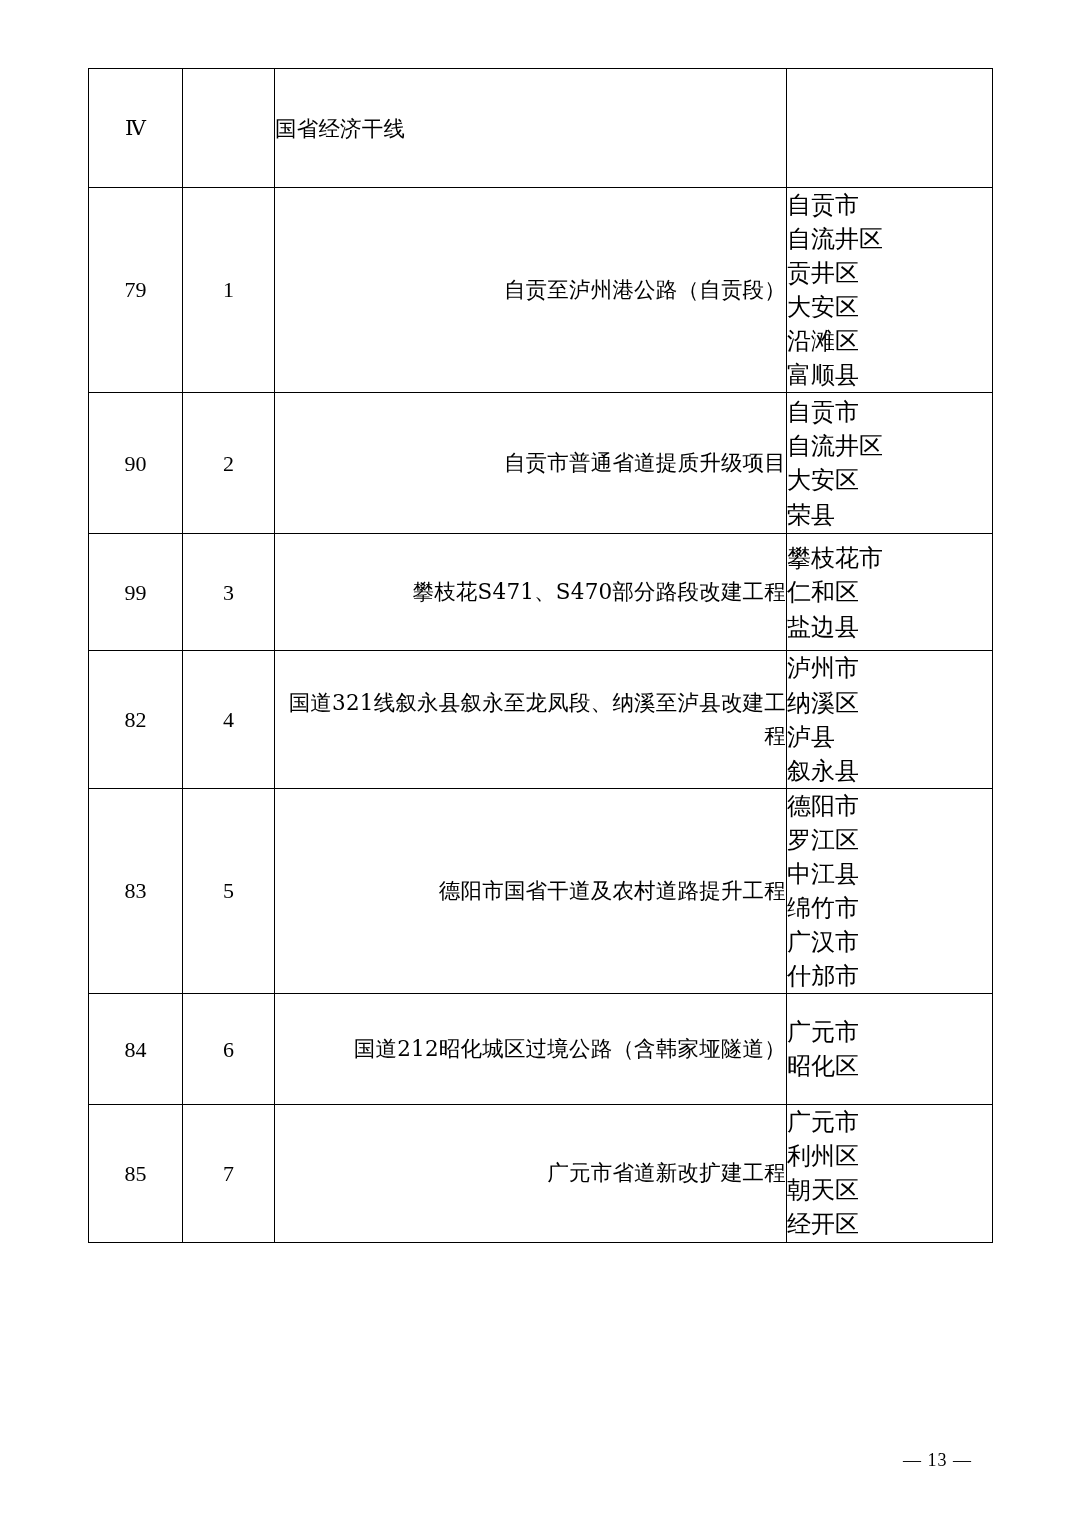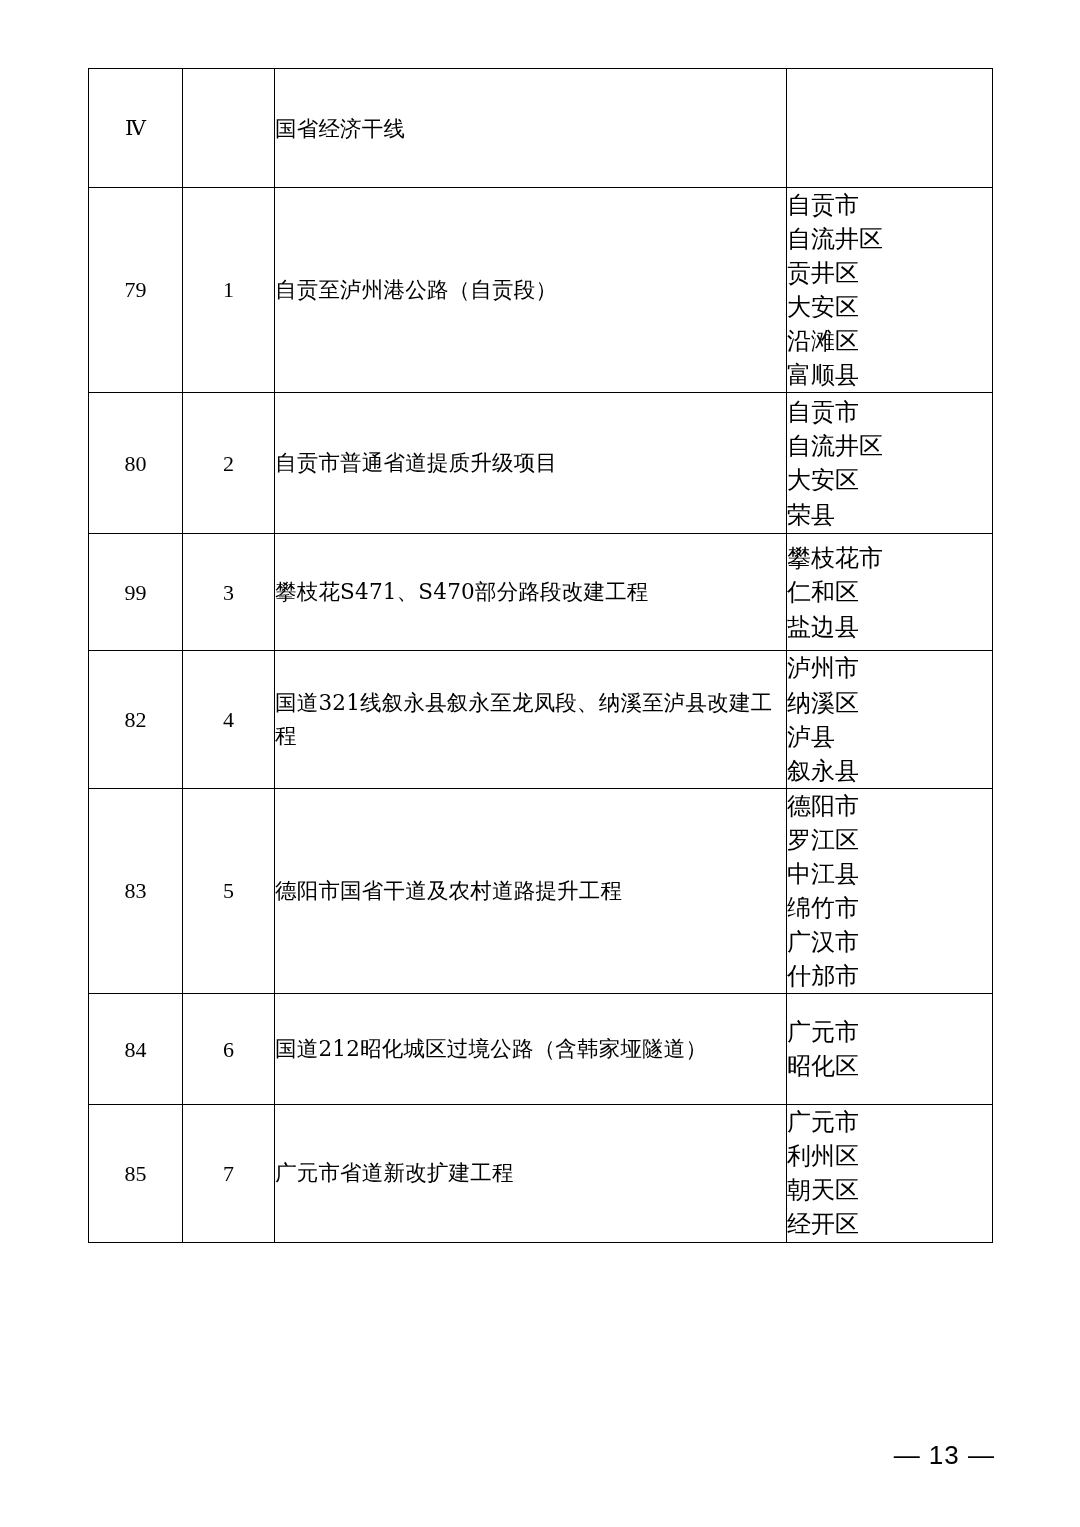--- a/index.html
+++ b/index.html
@@ -39,21 +39,21 @@
   .col-seq  { width: 92px; }
   .col-name { width: 512px; }
   .col-area { width: 206px; }
 
   .cell-center {
     text-align: center;
     font-size: 21px;
     line-height: 1.25;
   }
   .cell-name {
-    text-align: left;
+    text-align: right;
     padding: 6px 14px 6px 16px;
     font-size: 21.5px;
     line-height: 1.5;
     letter-spacing: 0.2px;
   }
   .cell-area {
     text-align: left;
     font-size: 24px;
     line-height: 1.42;
     padding: 8px 4px;
@@ -81,24 +81,24 @@
     font-family: "DejaVu Serif", "Liberation Serif", serif;
     font-size: 21px;
   }
   .num {
     font-family: "Liberation Serif", "DejaVu Serif", serif;
     font-size: 22px;
     margin-left: 28px;
   }
   .page-number {
     position: absolute;
-    right: 85px;
+    right: 108px;
     bottom: 56px;
-    font-size: 26px;
-    font-family: Liberation Sans, sans-serif;
+    font-size: 18px;
+    font-family: Liberation Serif, serif;
     letter-spacing: 1px;
   }
 </style>
 </head>
 <body>
 
 <div class="page">
 
   <table class="doc-table">
     <colgroup>
@@ -124,21 +124,21 @@
           <div>自贡市</div>
           <div>自流井区</div>
           <div>贡井区</div>
           <div>大安区</div>
           <div>沿滩区</div>
           <div>富顺县</div>
         </td>
       </tr>
 
       <tr class="row-h3">
-        <td class="cell-center num">80</td>
+        <td class="cell-center num">90</td>
         <td class="cell-center num">2</td>
         <td class="cell-name">自贡市普通省道提质升级项目</td>
         <td class="cell-area">
           <div>自贡市</div>
           <div>自流井区</div>
           <div>大安区</div>
           <div>荣县</div>
         </td>
       </tr>
 

